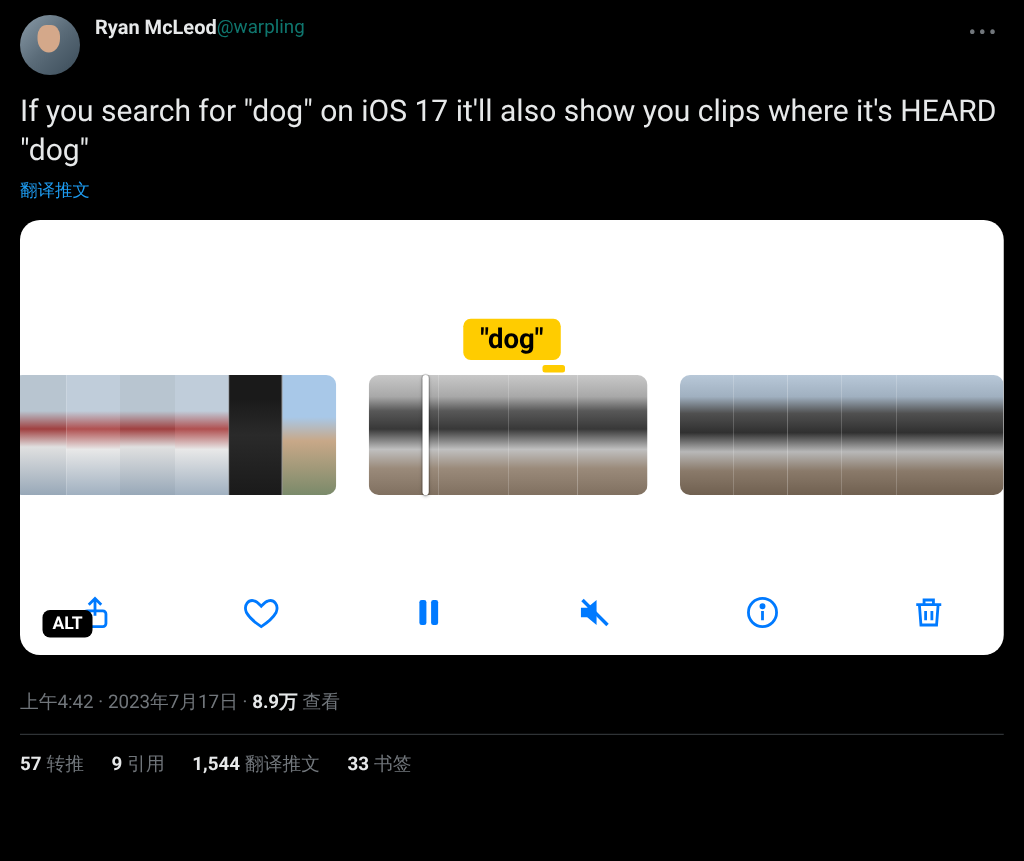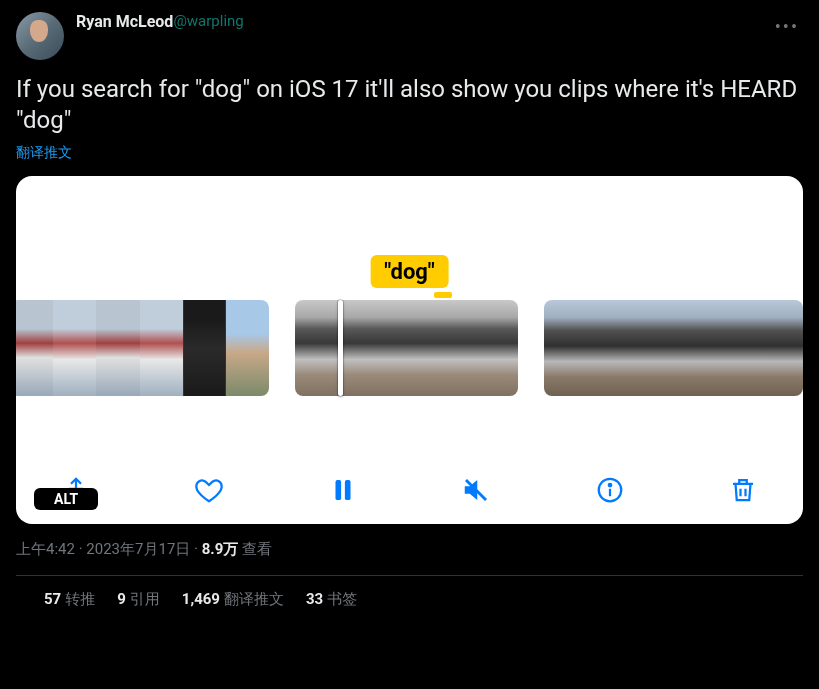--- a/index.html
+++ b/index.html
@@ -154,41 +154,40 @@
   }
   .tool-icon svg { width: 30px; height: 30px; }
   .alt-badge {
     position: absolute;
     bottom: 14px;
     left: 18px;
     background: #000;
     color: #fff;
     font-size: 14px;
     font-weight: 700;
-    padding: 3px 20px;
+    padding: 3px 8px;
     border-radius: 6px;
   }
   .meta-line {
-    margin-top: 16px;
+    margin-top: 28px;
     font-size: 15px;
     color: #71767b;
   }
   .meta-line .views-num { color: #e7e9ea; font-weight: 700; }
   .divider {
     height: 1px;
     background: #2f3336;
     margin-top: 16px;
   }
   .stats {
     display: flex;
     gap: 22px;
     padding: 14px 0 0 0;
     font-size: 15px;
     color: #71767b;
-    margin-left: 28px;
   }
   .stats .num { color: #e7e9ea; font-weight: 700; margin-right: 4px; }
 </style>
 </head>
 <body>
 
 <div class="tweet">
 
   <div class="header">
     <div class="avatar"></div>
@@ -278,17 +277,17 @@
 
   <div class="meta-line">
     <span>上午4:42</span><span> · </span><span>2023年7月17日</span><span> · </span><span class="views-num">8.9万</span> <span>查看</span>
   </div>
 
   <div class="divider"></div>
 
   <div class="stats">
     <div><span class="num">57</span><span>转推</span></div>
     <div><span class="num">9</span><span>引用</span></div>
-    <div><span class="num">1,469</span><span>翻译推文</span></div>
+    <div><span class="num">1,544</span><span>翻译推文</span></div>
     <div><span class="num">33</span><span>书签</span></div>
   </div>
 
 </div>
 
 </body></html>

